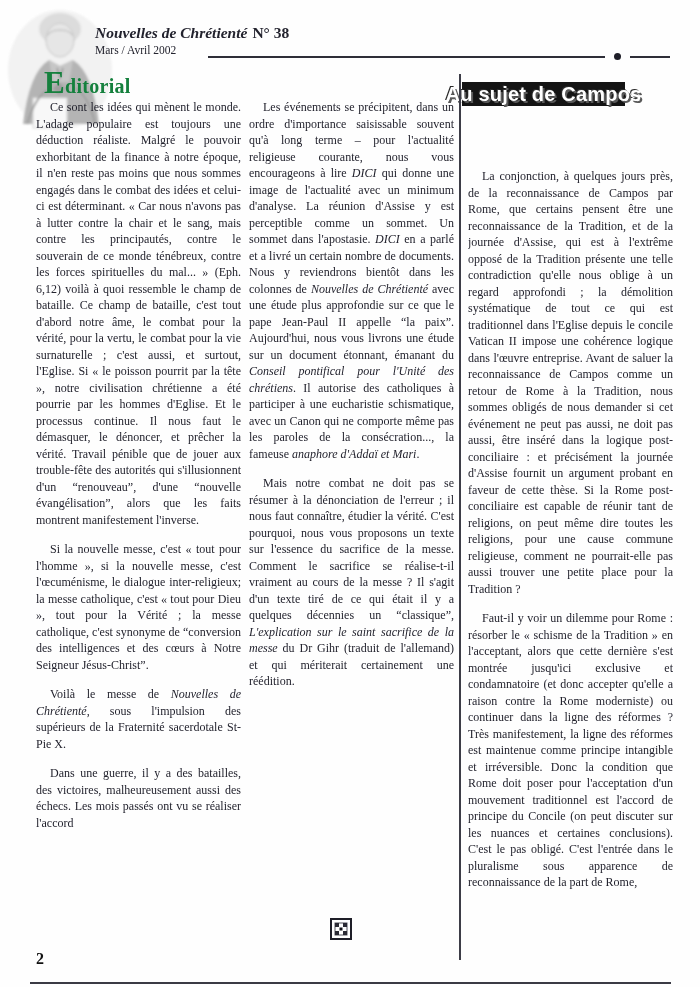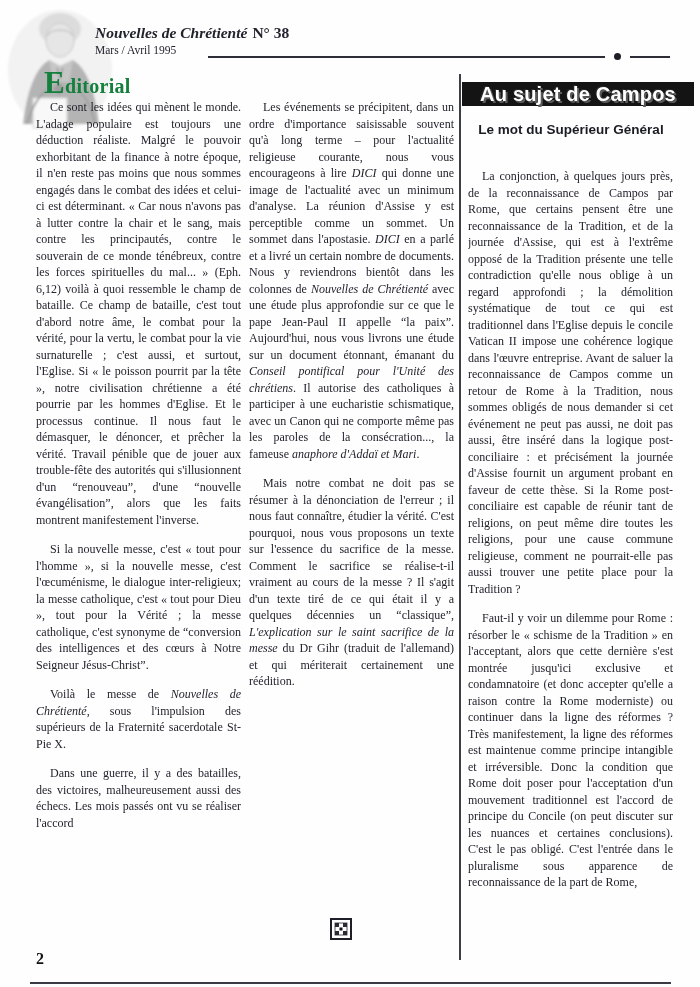--- a/index.html
+++ b/index.html
@@ -18,21 +18,21 @@
   .head-rule{position:absolute; left:208px; top:53px; width:462px; display:flex; align-items:center;}
   .hr-line{height:2px; background:#2e2e38;}
   .hr-long{flex:1;}
   .hr-short{width:40px;}
   .hr-dot{width:7px; height:7px; border-radius:50%; background:#1e1e28; margin:0 9px;}
   .editorial{position:absolute; left:44px; top:64px; margin:0; font-weight:bold; color:#15803d; letter-spacing:.3px;}
   .editorial .cap{font-size:31px;}
   .editorial .rest{font-size:20px;}
   
   .banner{
-    position:absolute; left:462px; top:82px; width:232px; height:24px;
+    position:absolute; left:462px; top:82px; width:163px; height:24px;
     background:#141414; display:flex; align-items:center; justify-content:center;
   }
   .banner span{
     font-family:"Liberation Sans", sans-serif; font-weight:bold; font-size:20px;
     color:#ffffff; white-space:nowrap; letter-spacing:.2px;
     text-shadow:2px 2px 0 #5a5a5a, -1px -1px 0 #2a2a2a;
   }
   .subhead{
     position:absolute; left:468px; top:122px; width:206px; margin:0;
     font-family:"Liberation Sans", sans-serif; font-weight:bold; font-size:13.5px;
@@ -80,35 +80,34 @@
         <path d="M24 122 q8 -26 20 -34" fill="none" stroke="#909090" stroke-width="2"></path>
         <path d="M92 122 q-6 -28 -20 -36" fill="none" stroke="#909090" stroke-width="2"></path>
       </g>
     </svg>
   </div>
 
   <div class="masthead">
     <div class="m-title">
       <span class="m-name">Nouvelles de Chrétienté</span><span class="m-num">N° 38</span>
     </div>
-    <div class="m-date">Mars / Avril 1995</div>
+    <div class="m-date">Mars / Avril 2002</div>
   </div>
 
   <div class="head-rule">
     <span class="hr-line hr-long"></span>
     <span class="hr-dot"></span>
     <span class="hr-line hr-short"></span>
   </div>
 
   <h1 class="editorial"><span class="cap">E</span><span class="rest">ditorial</span></h1>
 
   <div class="banner">
     <span>Au sujet de Campos</span>
   </div>
-  <h2 class="subhead">Le mot du Supérieur Général</h2>
 
   <div class="vdivider"></div>
 
   <div class="col col1">
       <p class="para"><span>Ce sont les idées qui mènent le monde. L'adage populaire est toujours une déduction réaliste. Malgré le pouvoir exhorbitant de la finance à notre époque, il n'en reste pas moins que nous sommes engagés dans le combat des idées et celui-ci est déterminant. « Car nous n'avons pas à lutter contre la chair et le sang, mais contre les principautés, contre le souverain de ce monde ténébreux, contre les forces spirituelles du mal... » (Eph. 6,12) voilà à quoi ressemble le champ de bataille. Ce champ de bataille, c'est tout d'abord notre âme, le combat pour la vérité, pour la vertu, le combat pour la vie surnaturelle ; c'est aussi, et surtout, l'Eglise. Si « le poisson pourrit par la tête », notre civilisation chrétienne a été pourrie par les hommes d'Eglise. Et le processus continue. Il nous faut le démasquer, le dénoncer, et prêcher la vérité. Travail pénible que de jouer aux trouble-fête des autorités qui s'illusionnent d'un “renouveau”, d'une “nouvelle évangélisation”, alors que les faits montrent manifestement l'inverse.</span></p>
       <p class="para"><span>Si la nouvelle messe, c'est « tout pour l'homme », si la nouvelle messe, c'est l'œcuménisme, le dialogue inter-religieux; la messe catholique, c'est « tout pour Dieu », tout pour la Vérité ; la messe catholique, c'est synonyme de “conversion des intelligences et des cœurs à Notre Seigneur Jésus-Christ”.</span></p>
       <p class="para"><span>Voilà le messe de </span><span class="it">Nouvelles de Chrétienté</span><span>, sous l'impulsion des supérieurs de la Fraternité sacerdotale St-Pie X.</span></p>
       <p class="para"><span>Dans une guerre, il y a des batailles, des victoires, malheureusement aussi des échecs. Les mois passés ont vu se réaliser l'accord</span></p>
     </div>
   <div class="col col2">

